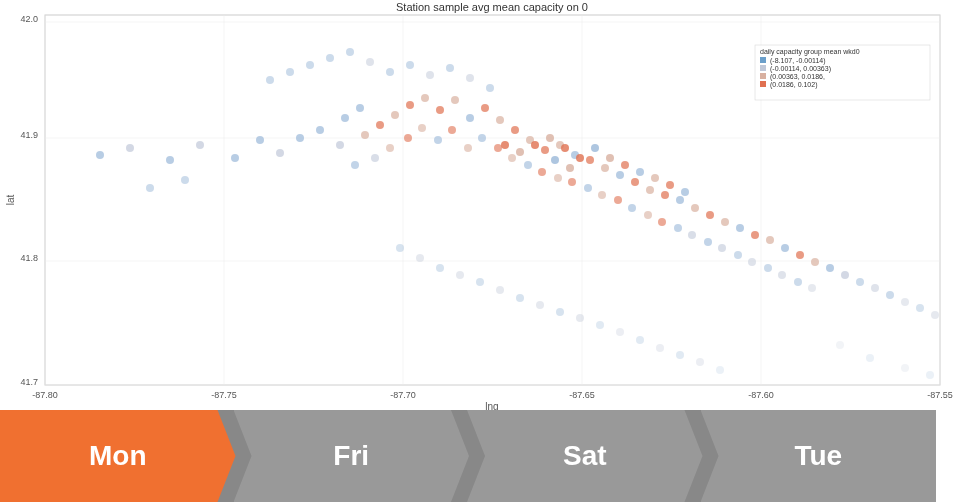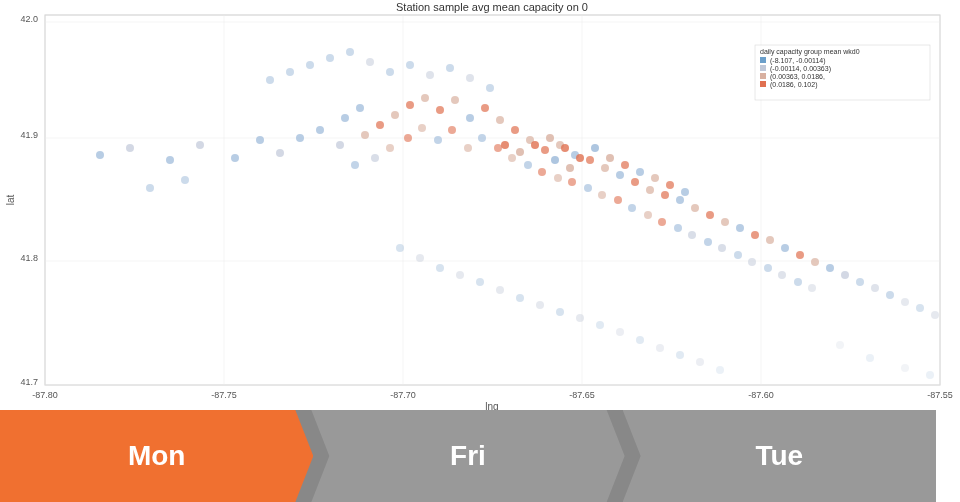--- a/index.html
+++ b/index.html
@@ -249,15 +249,18 @@
 </div>
 
 <div id="day-nav">
   <div class="day-item active">
     <span>Mon</span>
   </div>
   <div class="day-item">
     <span>Fri</span>
   </div>
   <div class="day-item">
+    <span>Sat</span>
+  </div>
+  <div class="day-item">
     <span>Tue</span>
   </div>
 </div>
 
 </body></html>

